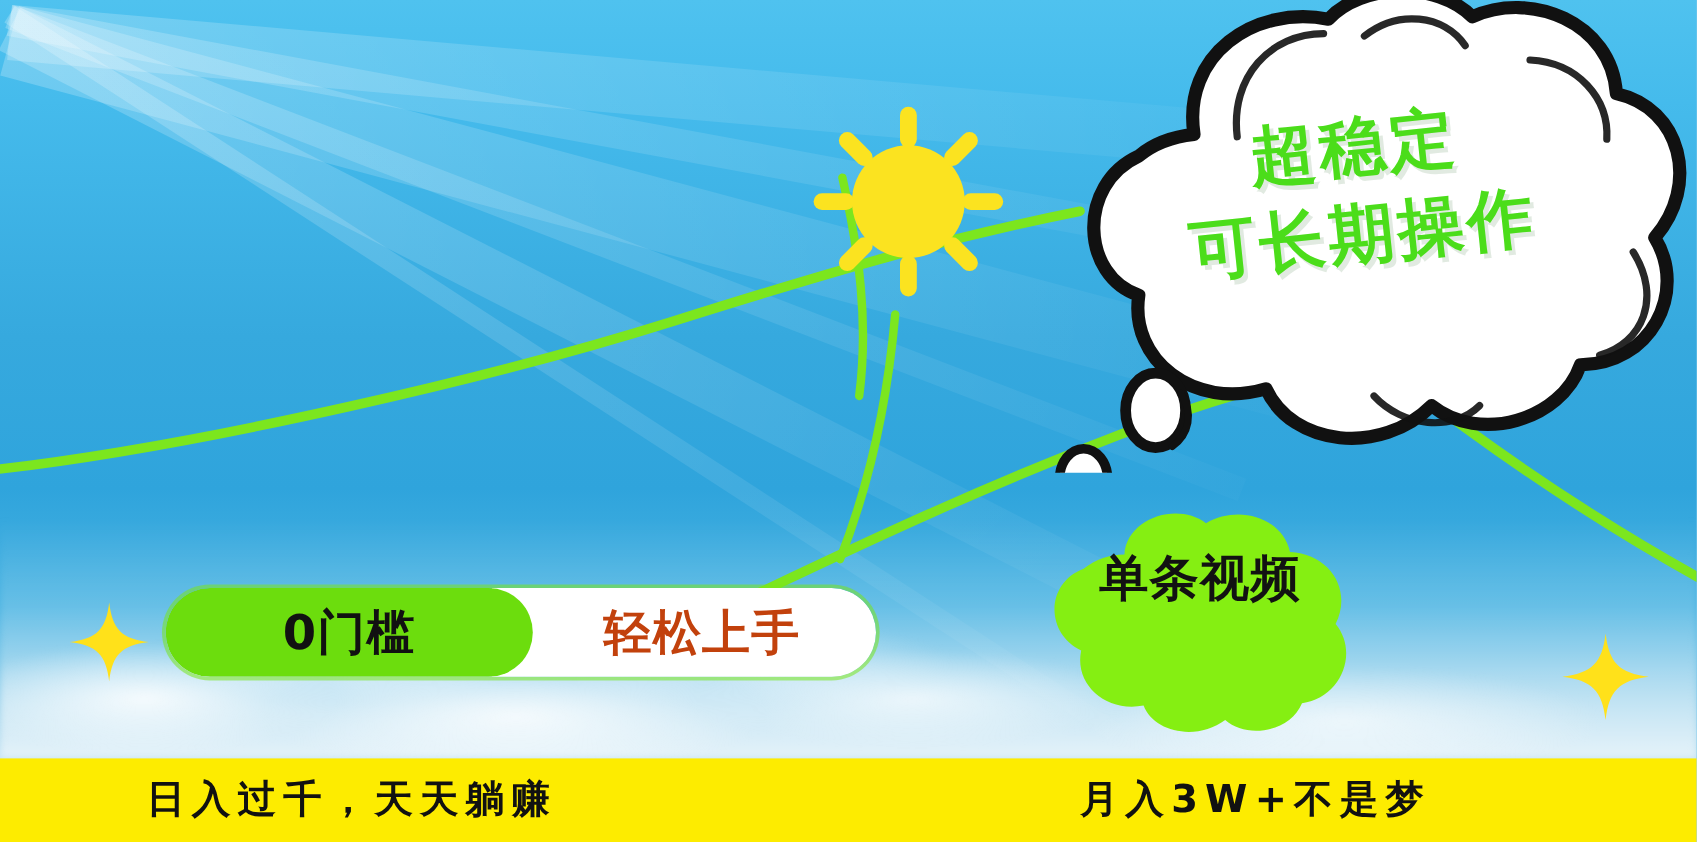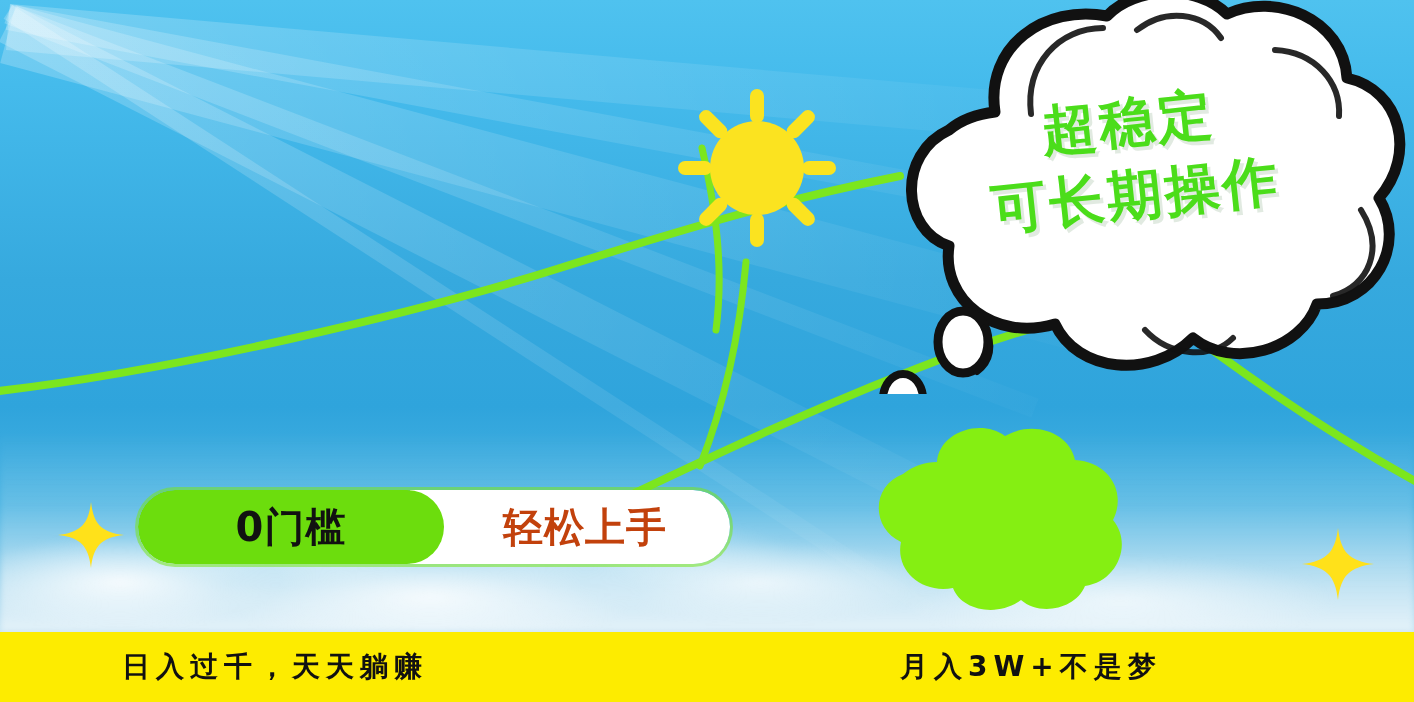--- a/index.html
+++ b/index.html
@@ -227,21 +227,21 @@
     position: absolute;
     left: 0; right: 0;
     bottom: 0;
     height: 70px;
     background: #fdec00;
     display: flex;
     align-items: center;
     z-index: 9;
   }
   .footer-left, .footer-right {
-    font-size: 28px;
+    font-size: 32px;
     font-weight: 700;
     color: #111111;
     letter-spacing: 6px;
     white-space: nowrap;
     font-family: "DejaVu Sans", "Liberation Sans", sans-serif;
   }
   .footer-left  { position: absolute; left: 122px; }
   .footer-right { position: absolute; left: 900px; }
 </style>
 </head>
@@ -336,20 +336,21 @@
                C 178 2, 214 14, 220 42
                C 254 44, 272 74, 258 102
                C 278 126, 262 164, 230 168
                C 220 192, 184 198, 166 182
                C 142 200, 106 192, 98 170
                C 66 176, 40 152, 46 124
                C 16 110, 16 68, 48 56
                C 58 48, 70 44, 82 44 Z" fill="#85ef12"></path>
     </svg>
     <div class="blob-text">
+      <div>单条视频</div>
     </div>
   </div>
 
   <div class="footer">
     <div class="footer-left">日入过千，天天躺赚</div>
     <div class="footer-right">月入3W+不是梦</div>
   </div>
 
 </div>
 

